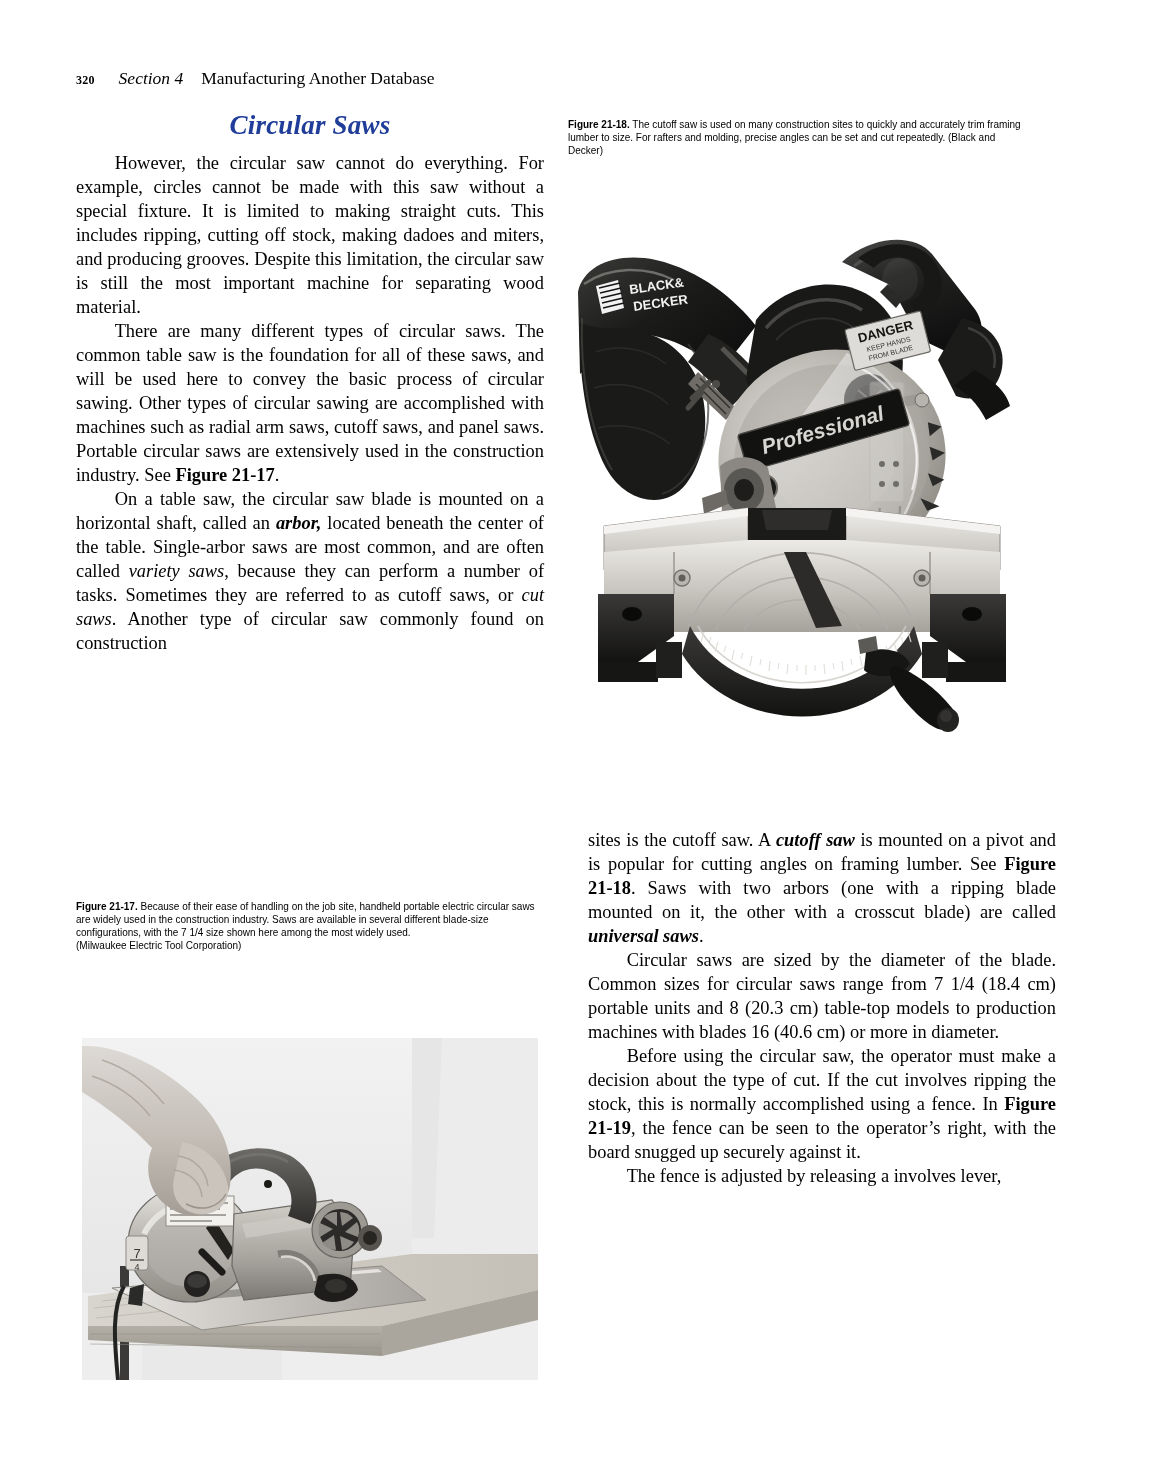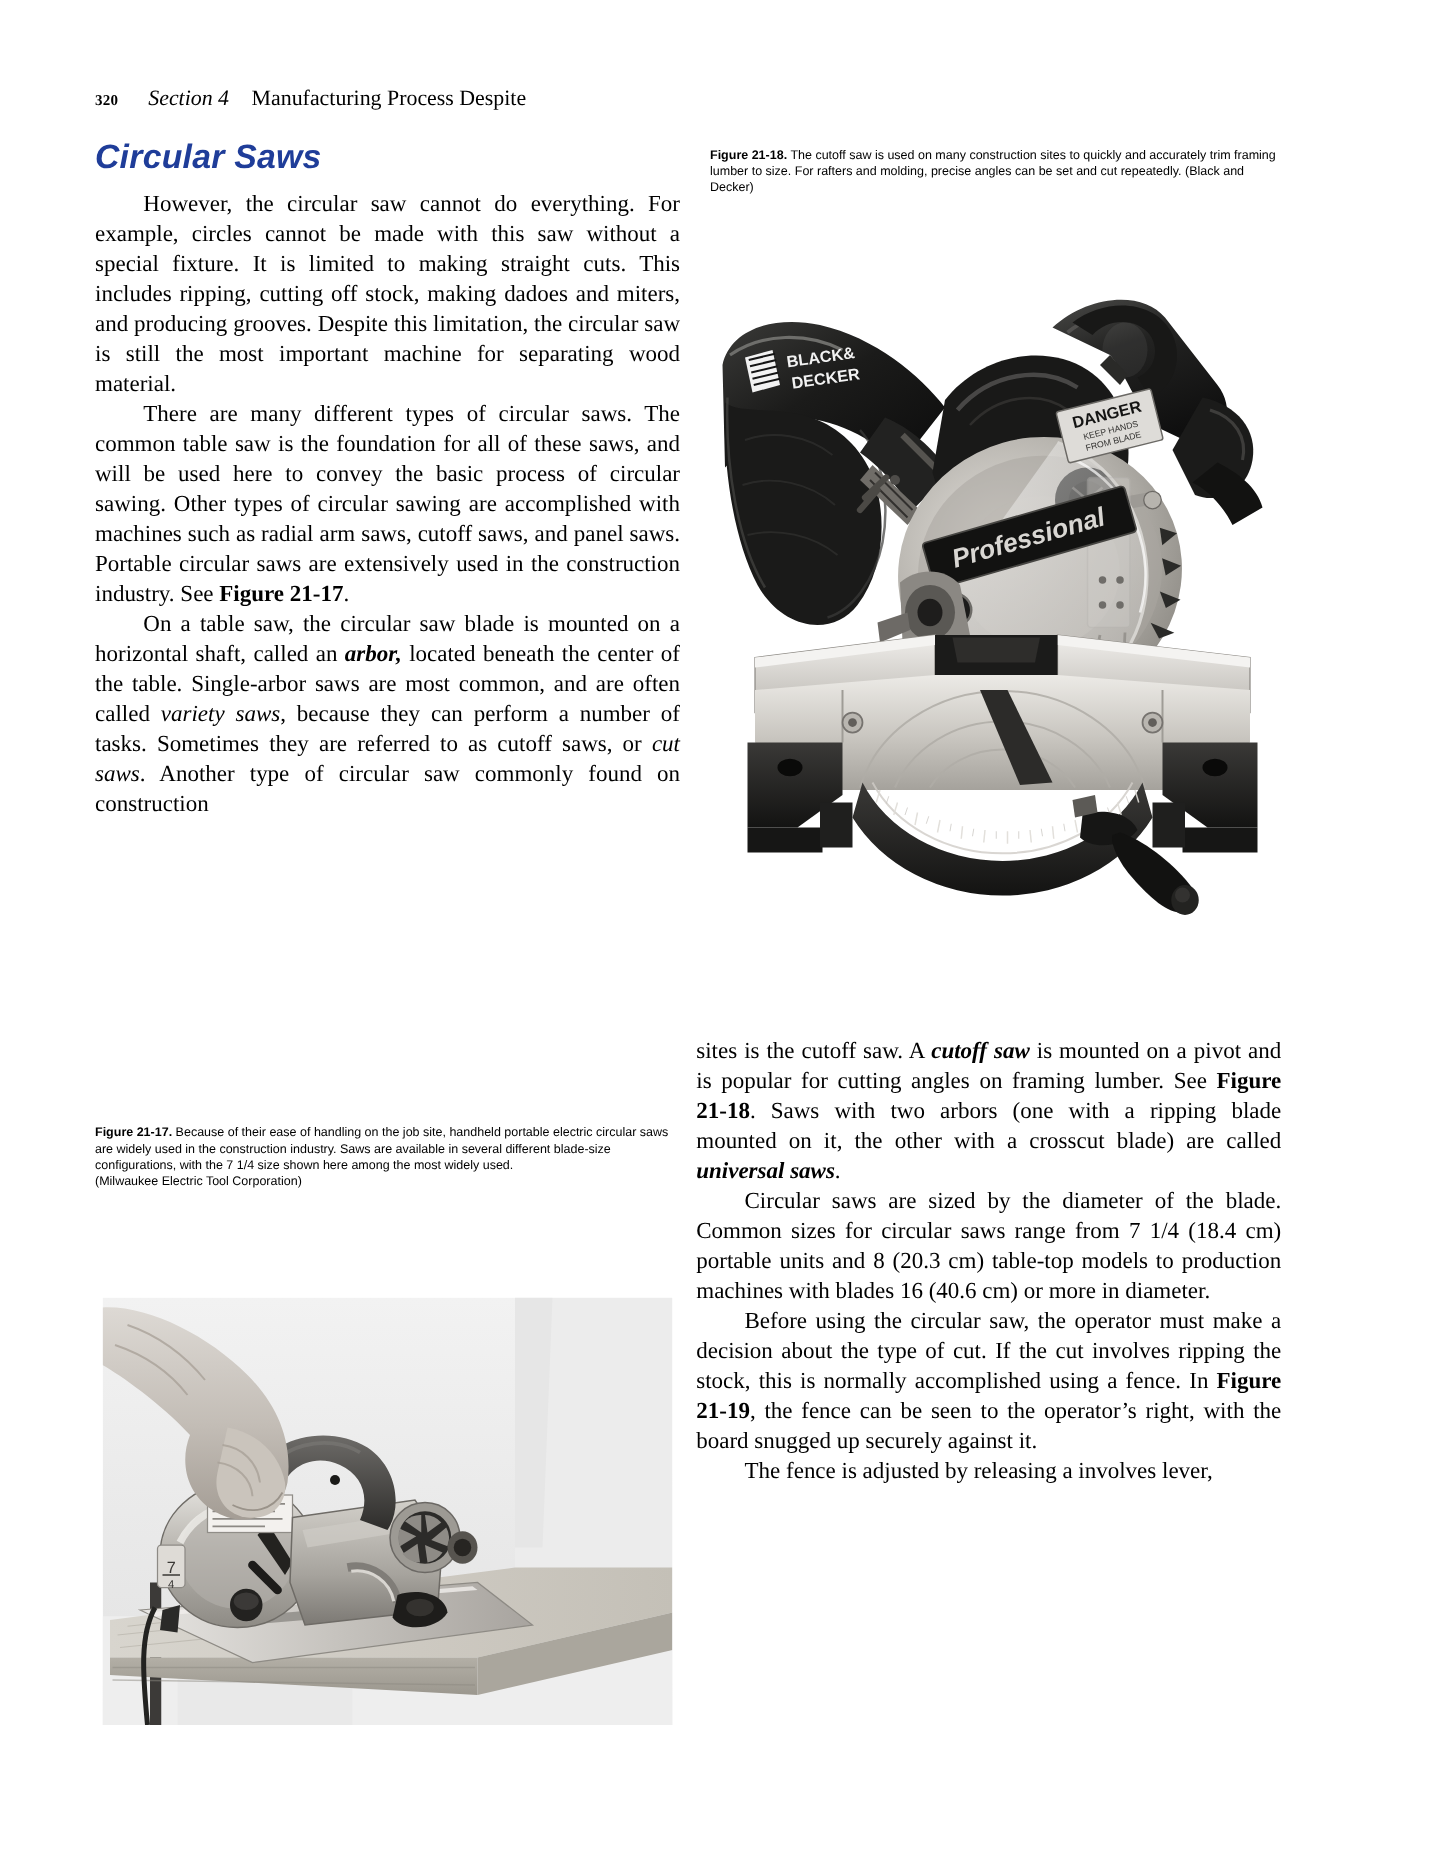--- a/index.html
+++ b/index.html
@@ -35,27 +35,28 @@
   }
   #running-head .sect {
     font-style: italic;
     margin-left: 24px;
   }
   #running-head .htitle {
     margin-left: 18px;
   }
 
   h1.section-head {
-    font-family: Liberation Sans, sans-serif;
+    font-family: Liberation Serif, serif;
     font-style: italic;
     font-weight: bold;
     color: #1f3d99;
     font-size: 27px;
     margin: 0 0 10px 0;
     letter-spacing: .2px;
+    text-align: center;
   }
 
   p.body {
     margin: 0;
     font-size: 18.4px;
     line-height: 1.305;
     text-align: justify;
     text-indent: 2.1em;
     hyphens: auto;
     -webkit-hyphens: auto;
@@ -79,33 +80,33 @@
   .photo {
     position: relative;
     background: #ffffff;
     overflow: hidden;
   }
   .photo svg { display: block; width: 100%; height: 100%; }
 
   
   #fig18-caption { position: absolute; left: 568px; top: 118px;  width: 464px; }
   #fig18-photo   { position: absolute; left: 570px; top: 222px;  width: 464px; height: 520px; }
-  #right-text    { position: absolute; left: 557px; top: 828px;  width: 468px; }
+  #right-text    { position: absolute; left: 588px; top: 828px;  width: 468px; }
 
   #left-text     { position: absolute; left: 76px;  top: 110px;  width: 468px; }
   #fig17-caption { position: absolute; left: 76px;  top: 900px;  width: 464px; }
   #fig17-photo   { position: absolute; left: 82px;  top: 1038px; width: 456px; height: 342px; }
 </style>
 </head>
 <body>
 
 <div id="page">
 
   <div id="running-head">
-    <span class="folio">320</span><span class="sect">Section 4</span><span class="htitle">Manufacturing Process Despite</span>
+    <span class="folio">320</span><span class="sect">Section 4</span><span class="htitle">Manufacturing Another Database</span>
   </div>
 
   <div id="left-text">
 
     <h1 class="section-head">Circular Saws</h1>
 
 
     <p class="body">However, the circular saw cannot do everything. For example, circles cannot be made with this saw without a special fixture. It is limited to making straight cuts. This includes ripping, cutting off stock, making dadoes and miters, and producing grooves. Despite this limitation, the circular saw is still the most important machine for separating wood material.</p>
 
     <p class="body"><span>There are many different types of circular saws. The common table saw is the foundation for all of these saws, and will be used here to convey the basic process of circular sawing. Other types of circular sawing are accomplished with machines such as radial arm saws, cutoff saws, and panel saws. Portable circular saws are extensively used in the construction industry. See </span><b>Figure 21-17</b><span>.</span></p>

